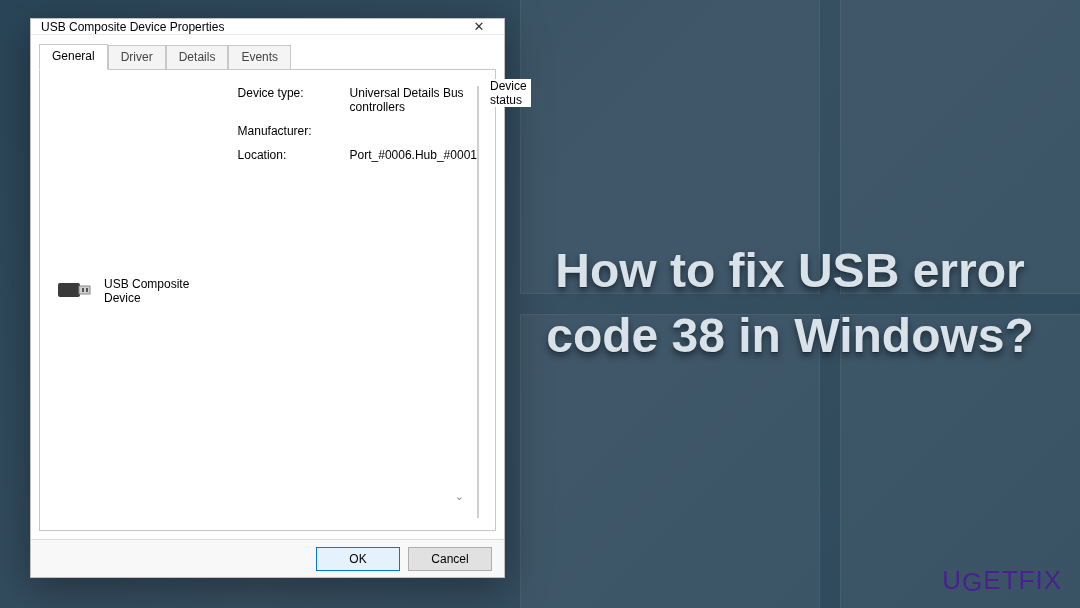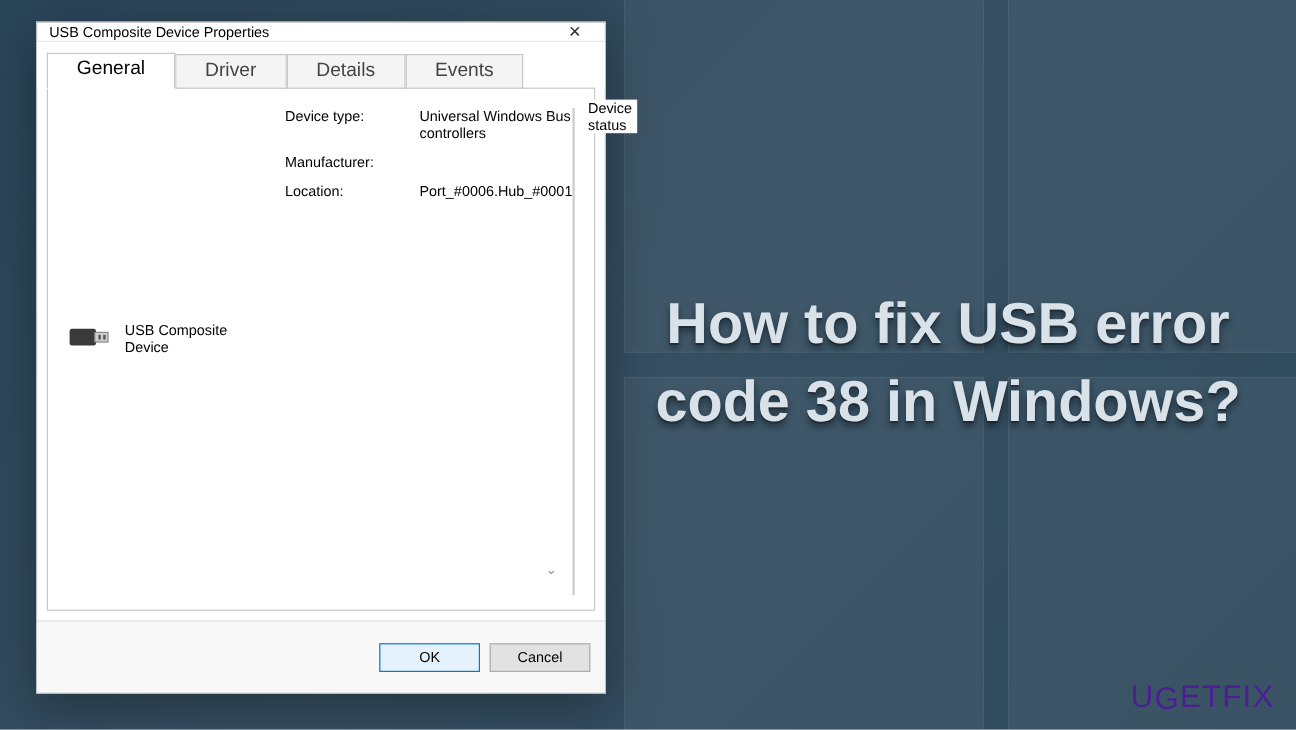--- a/index.html
+++ b/index.html
@@ -53,21 +53,21 @@
 }
 .titlebar .title { flex: 1; font-size: 12px; }
 .titlebar .close { width: 30px; text-align: center; font-size: 13px; color: #333; cursor: pointer; }
 
 .tabstrip {
   display: flex; align-items: flex-end;
   padding: 8px 8px 0 8px; gap: 0;
   background: #fff;
 }
 .tab {
-  padding: 4px 24px 6px; font-size: 16px;
+  padding: 4px 12px 6px; font-size: 12px;
   border: 1px solid #c8c8c8; border-bottom: none;
   background: #f4f4f4; color: #444;
   position: relative; top: 1px; cursor: pointer;
 }
 .tab.active { background: #fff; border-bottom: 1px solid #fff; color: #000; z-index: 2; }
 
 .tabpanel {
   flex: 1; margin: 0 8px 8px 8px; border: 1px solid #c8c8c8;
   padding: 16px 16px 12px 16px; position: relative;
   display: flex; flex-direction: row;
@@ -89,21 +89,21 @@
 }
 .status-box {
   margin: 10px; width: calc(100% - 20px); height: 160px;
   border: 1px solid #b8b8b8; padding: 4px 6px;
   font-size: 12px; line-height: 1.35; overflow-y: auto;
   background: #fff; resize: none; font-family: inherit;
   white-space: pre-wrap;
 }
 
 .dialog-buttons {
-  height: 60px; border-top: 1px solid #dcdcdc;
+  height: 38px; border-top: 1px solid #dcdcdc;
   display:flex; justify-content:flex-end; align-items:center;
   gap: 8px; padding: 0 12px; background:#f8f8f8;
 }
 .btn {
   min-width: 84px; height: 24px; font-size: 12px;
   border: 1px solid #adadad; background: #e1e1e1;
   cursor: pointer;
 }
 .btn.primary { border: 1px solid #0078d7; background: #e5f1fb; }
 
@@ -149,21 +149,21 @@
           <rect x="26" y="11" width="2" height="4" fill="#555"></rect>
           <rect x="30" y="11" width="2" height="4" fill="#555"></rect>
         </svg>
       </div>
       <div>USB Composite Device</div>
     </div>
 
     <div class="info-table">
       <div class="info-row">
         <div class="k">Device type:</div>
-        <div class="v">Universal Windows Bus controllers</div>
+        <div class="v">Universal Details Bus controllers</div>
       </div>
       <div class="info-row">
         <div class="k">Manufacturer:</div>
       </div>
       <div class="info-row">
         <div class="k">Location:</div>
         <div class="v">Port_#0006.Hub_#0001</div>
       </div>
     </div>
 

